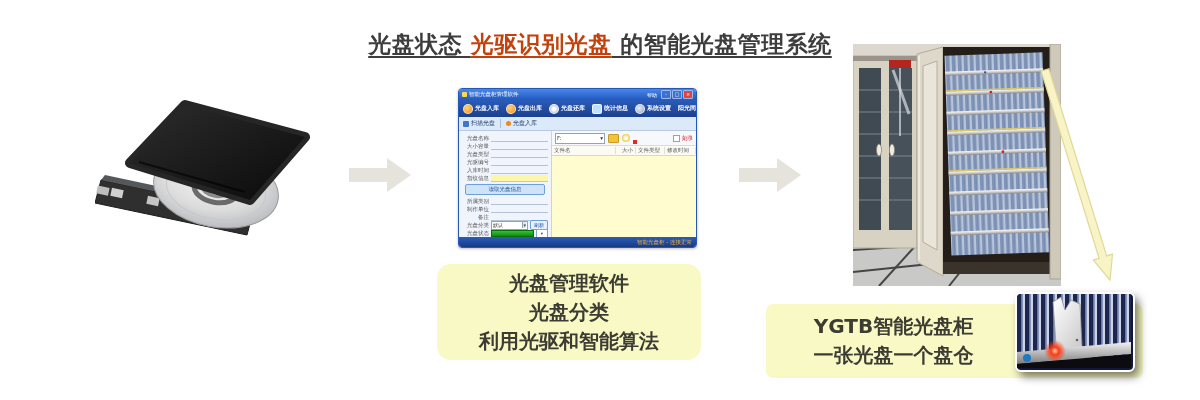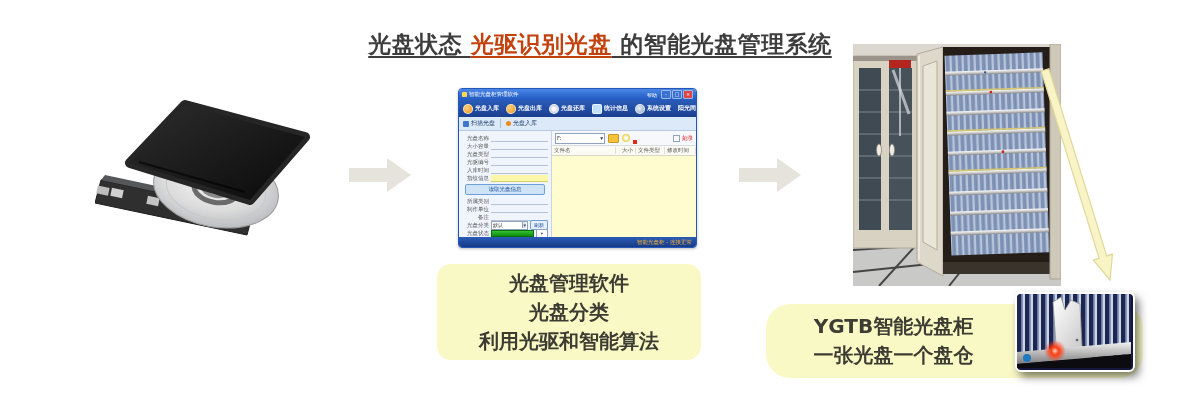--- a/index.html
+++ b/index.html
@@ -12,21 +12,21 @@
               color:#3d3d3d;letter-spacing:.5px;}
   #main-title span{text-decoration:underline;text-underline-offset:4px;text-decoration-thickness:2px;}
   #main-title .hl{color:#c2410c;}
 
   
   .caption{background:#f9f9c6;border-radius:14px;color:#3c3c33;font-weight:700;
            display:flex;flex-direction:column;justify-content:center;align-items:center;
            font-size:20px;line-height:1.45;text-align:center;}
   #caption-1{left:105px;top:243px;width:245px;height:72px;}
   #caption-2{left:437px;top:264px;width:264px;height:96px;}
-  #caption-3{left:766px;top:304px;width:377px;height:74px;border-radius:24px;align-items:flex-start;}
+  #caption-3{left:766px;top:304px;width:377px;height:74px;border-radius:7px;align-items:flex-start;}
   #caption-3 .cap-inner{width:255px;text-align:center;}
 
   
   .flow-arrow{width:64px;height:36px;}
   #flow-arrow-1{left:349px;top:157px;}
   #flow-arrow-2{left:739px;top:157px;}
 
   
   #sw{left:458px;top:88px;width:237px;height:158px;border:1px solid #2458b8;border-radius:4px;
       display:flex;flex-direction:column;overflow:hidden;background:#eef3fc;

